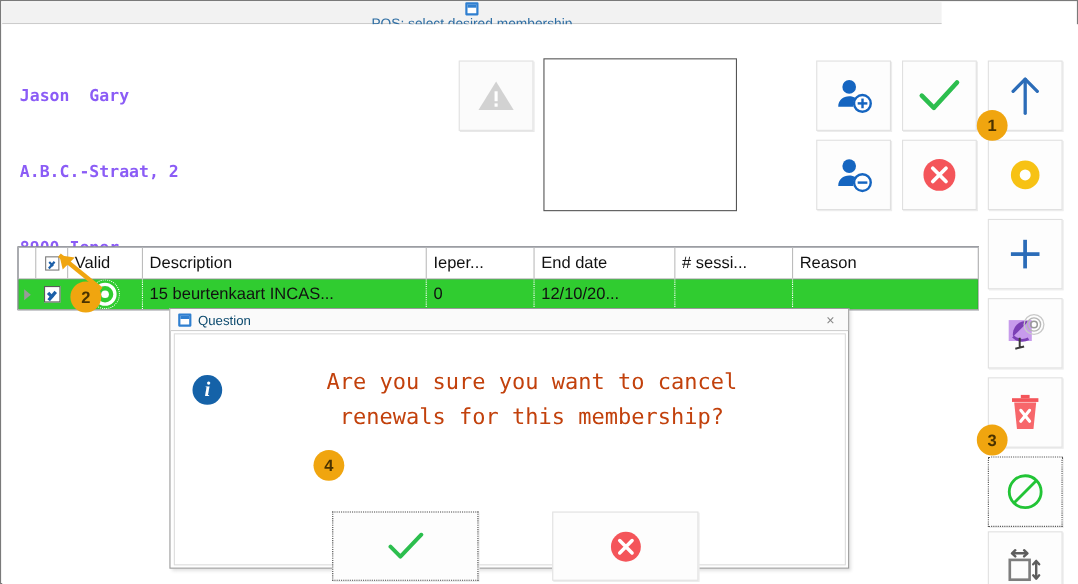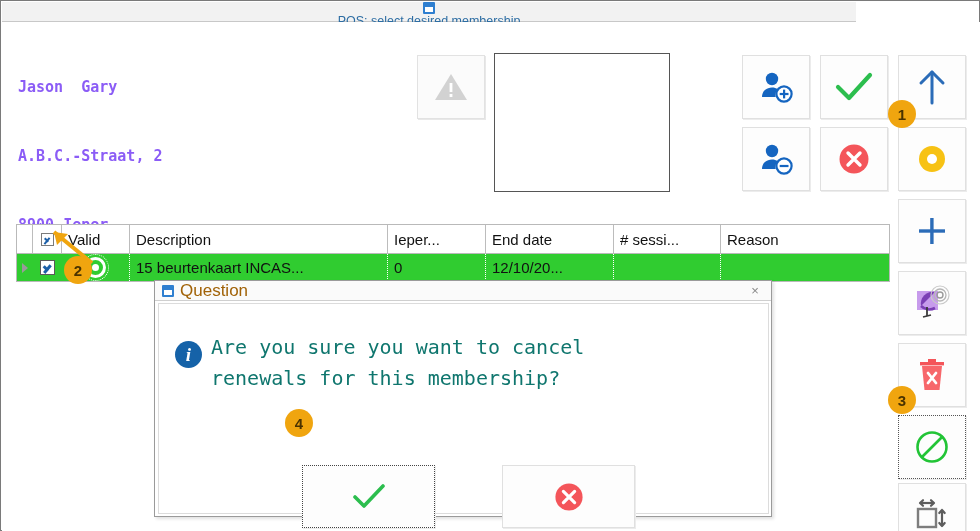--- a/index.html
+++ b/index.html
@@ -164,37 +164,37 @@
     background:#ffffff;
     border:1px solid #9a9a9a;
     box-shadow:0 0 0 1px #ffffff inset, 2px 2px 3px rgba(0,0,0,.12);
   }
   .dlg-title{
     position:absolute;left:0;top:0;width:100%;height:20px;
     box-sizing:border-box;background:#fafafa;border-bottom:1px solid #cfcfcf;
     display:flex;align-items:center;
   }
   .dlg-title .win-icon{margin-left:7px;margin-right:6px;}
-  .dlg-title-text{font-size:17px;color:#a16207;}
+  .dlg-title-text{font-size:12px;color:#0c4a6e;}
   .dlg-close{margin-left:auto;width:32px;height:19px;display:flex;align-items:center;justify-content:center;color:#888;font-size:13px;}
   .dlg-body{
     position:absolute;left:3px;top:22px;width:611px;height:211px;
     box-sizing:border-box;border:1px solid #dcdcdc;background:#fff;
   }
   .dlg-info-icon{
     position:absolute;left:16px;top:37px;width:27px;height:27px;border-radius:50%;
     background:#1562a8;color:#fff;font-family:"Liberation Serif",serif;
     font-size:19px;font-weight:bold;font-style:italic;
     display:flex;align-items:center;justify-content:center;
   }
   .dlg-msg{
     position:absolute;left:52px;top:28px;width:545px;
-    text-align:left;
+    text-align:center;
     font-family:"DejaVu Sans Mono", monospace;
-    font-size:20px;line-height:31px;color:#0f766e;
+    font-size:20px;line-height:31px;color:#c2410c;
   }
   .dlg-btn{
     position:absolute;box-sizing:border-box;
     width:133px;height:63px;background:#fdfdfd;border:1px solid #e0e0e0;
     box-shadow:1px 1px 0 #ececec;
     display:flex;align-items:center;justify-content:center;
   }
   .dlg-ok{left:143px;top:161px;border:1px dotted #444;}
   .dlg-cancel{left:343px;top:161px;}
 

